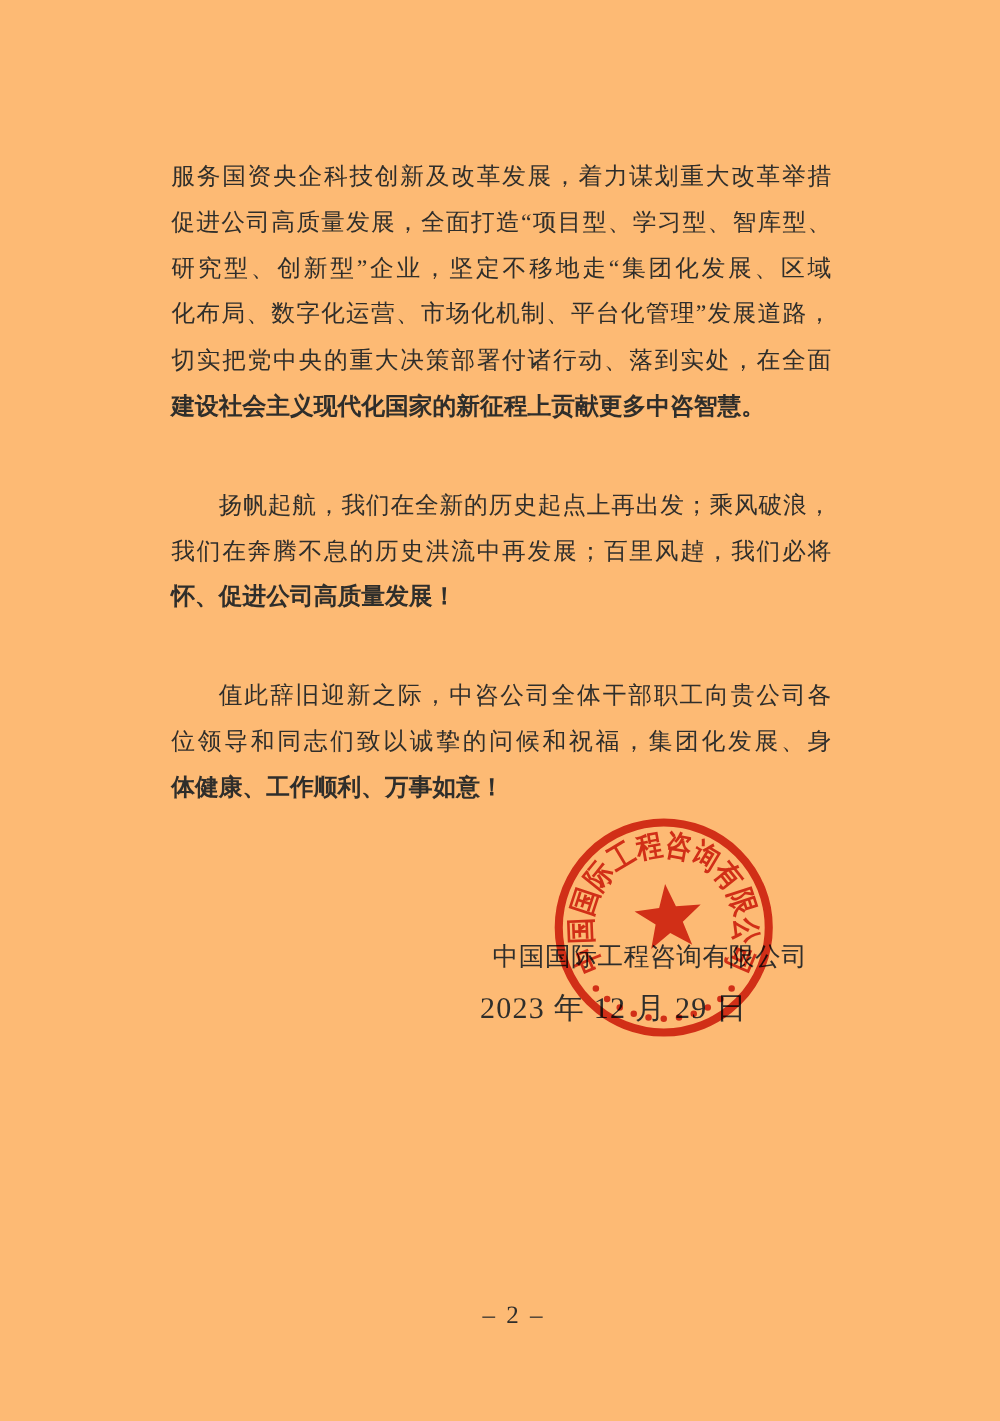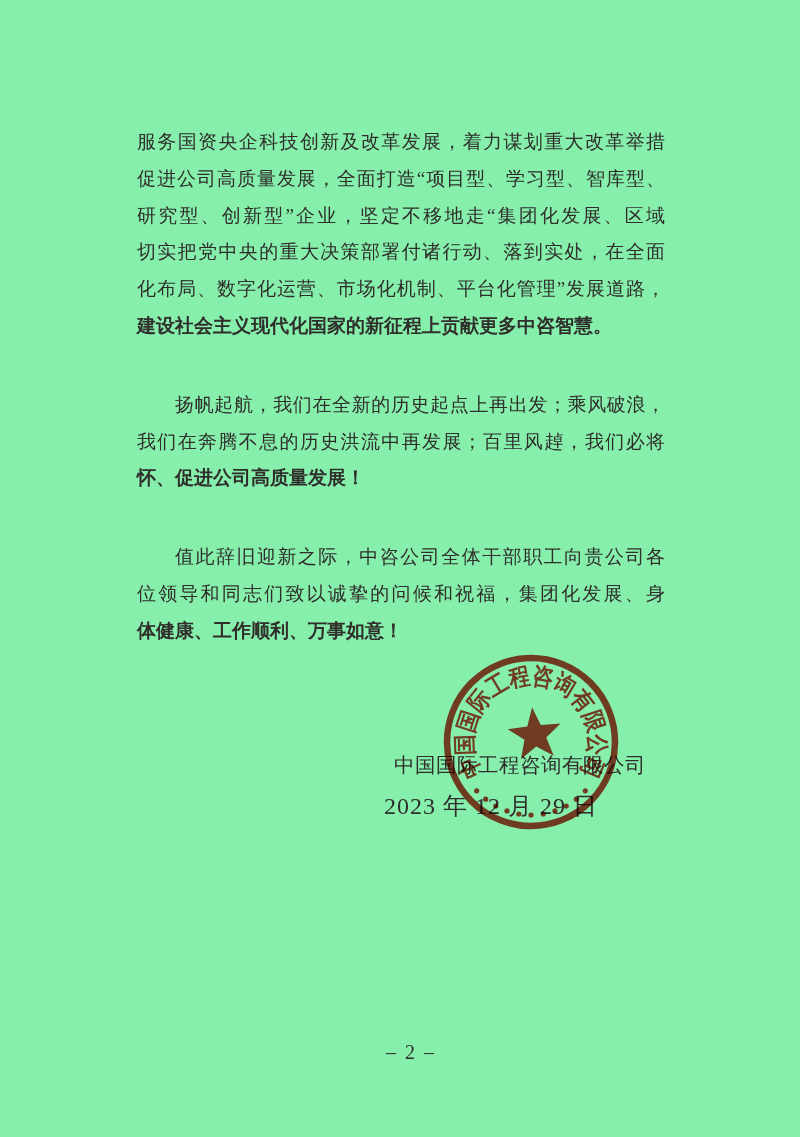--- a/index.html
+++ b/index.html
@@ -1,18 +1,18 @@
 <!DOCTYPE html>
 <html><head>
 <meta charset="utf-8">
 <style>
   html,body{margin:0;padding:0;background:#e9e9e9;}
   .page{
     position:relative;width:800px;height:1137px;margin:0 auto;
-    background:#86efac;
+    background:#fdba74;
     font-family:"Liberation Serif","DejaVu Serif",serif;
     color:#2f2e2b;overflow:hidden;
   }
   .body-text{position:absolute;left:137px;top:124px;width:528px;}
   .line{
     height:36.8px;line-height:36.8px;font-size:19px;
     text-align:justify;text-align-last:justify;
   }
   .line.para-last{text-align-last:left;font-weight:bold;}
   .line.indent{text-indent:2em;margin-top:42px;}
@@ -36,22 +36,22 @@
 </style>
 </head>
 <body>
 
 <div class="page">
 
   <div class="body-text">
       <div class="line">服务国资央企科技创新及改革发展，着力谋划重大改革举措</div>
       <div class="line">促进公司高质量发展，全面打造“项目型、学习型、智库型、</div>
       <div class="line">研究型、创新型”企业，坚定不移地走“集团化发展、区域</div>
+      <div class="line">化布局、数字化运营、市场化机制、平台化管理”发展道路，</div>
       <div class="line">切实把党中央的重大决策部署付诸行动、落到实处，在全面</div>
-      <div class="line">化布局、数字化运营、市场化机制、平台化管理”发展道路，</div>
       <div class="line para-last">建设社会主义现代化国家的新征程上贡献更多中咨智慧。</div>
       <div class="line indent">扬帆起航，我们在全新的历史起点上再出发；乘风破浪，</div>
       <div class="line">我们在奔腾不息的历史洪流中再发展；百里风趠，我们必将</div>
       <div class="line para-last">怀、促进公司高质量发展！</div>
       <div class="line indent">值此辞旧迎新之际，中咨公司全体干部职工向贵公司各</div>
       <div class="line">位领导和同志们致以诚挚的问候和祝福，集团化发展、身</div>
       <div class="line para-last">体健康、工作顺利、万事如意！</div>
     </div>
 
   <div class="signature-company">中国国际工程咨询有限公司</div>

